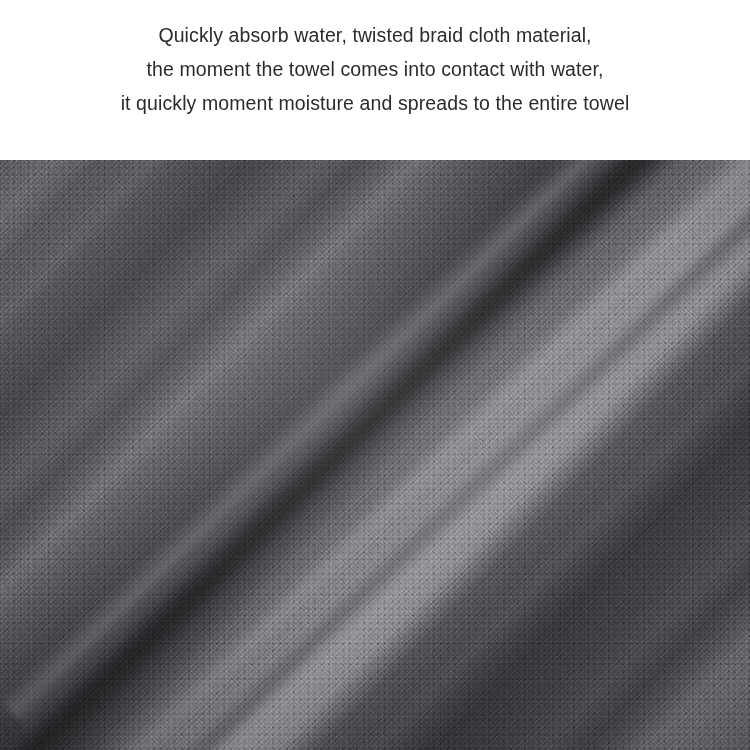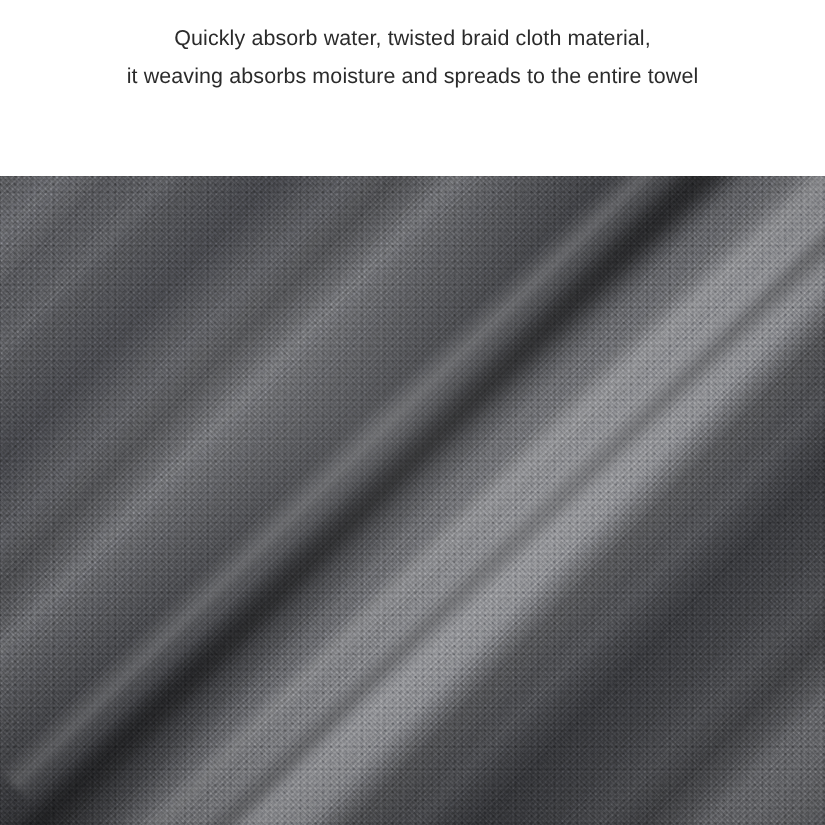--- a/index.html
+++ b/index.html
@@ -188,21 +188,22 @@
     pointer-events: none;
   }
 </style>
 </head>
 <body>
 
 <div class="page">
 
   <div class="caption">
     <div class="caption-line">Quickly absorb water, twisted braid cloth material,</div>
-    <div class="caption-line">it weaving absorbs moisture and spreads to the entire towel</div>
+    <div class="caption-line">the moment the towel comes into contact with water,</div>
+    <div class="caption-line">it quickly moment moisture and spreads to the entire towel</div>
   </div>
 
   <div class="photo-wrap">
     <div class="photo"></div>
     <div class="tex-a"></div>
     <div class="tex-b"></div>
     <div class="tex-c"></div>
     <div class="tex-d"></div>
     <div class="ridge ridge-1"></div>
     <div class="shadow-1"></div>

